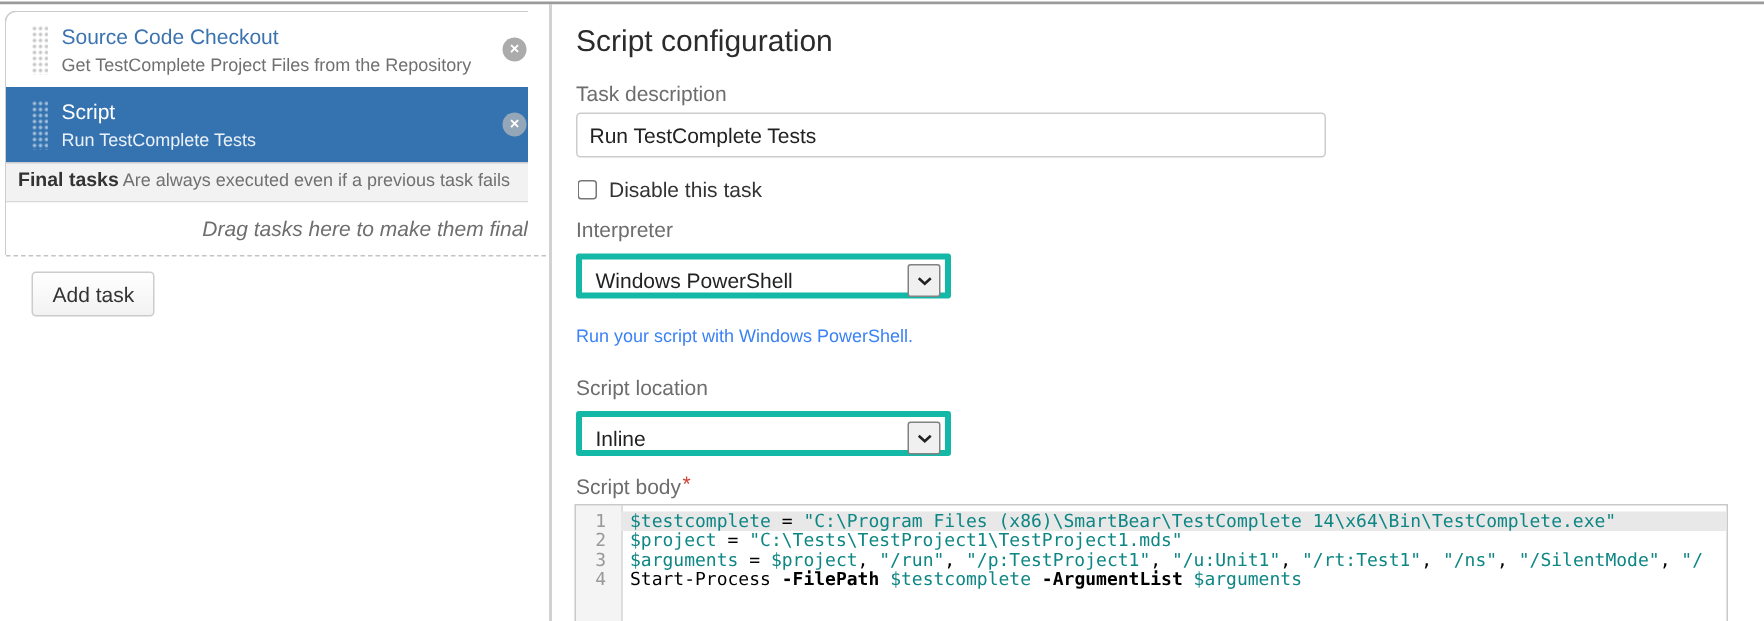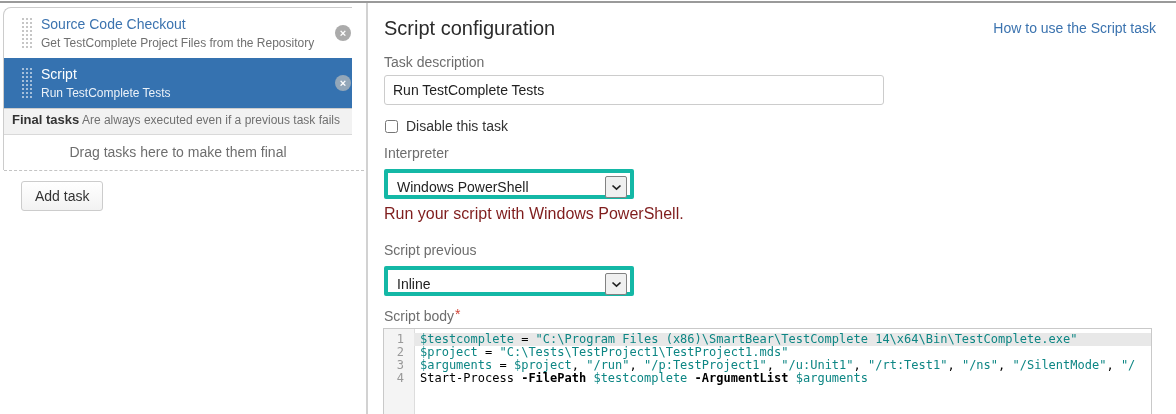--- a/index.html
+++ b/index.html
@@ -20,21 +20,21 @@
   .drag-dots { position:absolute; left:17px; top:9px; width:11px; height:33px;
     background-image:radial-gradient(#c6c6c6 1px, transparent 1.2px); background-size:4px 4px; }
   .task-item.selected .drag-dots { background-image:radial-gradient(rgba(255,255,255,.55) 1px, transparent 1.2px); }
   .close-btn { position:absolute; right:1px; top:50%; margin-top:-8px; width:16px; height:16px;
     border-radius:50%; background:#ababab; color:#fff; font-size:11px; font-weight:bold;
     line-height:16px; text-align:center; cursor:pointer; }
   .task-item.selected .close-btn { background:#93a7b9; }
   .final-bar { background:#f2f2f2; border-top:1px solid #ccc; border-bottom:1px solid #d9d9d9;
     padding:3px 8px; font-size:12px; color:#707070; height:27px; white-space:nowrap; }
   .final-bar b { font-size:13px; color:#333; }
-  .drop-zone { height:35px; line-height:35px; text-align:center; 
+  .drop-zone { height:35px; line-height:35px; text-align:right; font-style:italic;
     font-size:14px; color:#6e6e6e; background:#fff; }
   .dash-sep { margin-left:4px; width:360px; border-top:1px dashed #c4c4c4; }
   .aui-btn { display:inline-block; margin:10px 0 0 21px; padding:6px 13px; font-size:14px; color:#333;
     background:linear-gradient(#fff,#f2f2f2); border:1px solid #ccc; border-radius:3px; cursor:pointer; }
 
   .v-divider { position:absolute; top:3px; bottom:0; left:366px; width:2px; background:#d2d2d2; }
 
   
   .main { position:absolute; top:3px; left:368px; right:0; bottom:0; padding:13px 20px 0 16px; background:#fff; }
   .hdr { display:flex; justify-content:space-between; align-items:flex-start;gap:33px; }
@@ -44,21 +44,21 @@
   .req { color:#d04437; position:relative; top:-2px; margin-left:1px; }
   .text-input { margin-top:4px; width:500px; height:30px; border:1px solid #ccc; border-radius:3px;
     padding:0 8px; font-size:14px; color:#222; font-family:inherit; background:#fff; }
   .chk-row { margin-top:13px; display:flex; align-items:center; font-size:14px; color:#333; }
   .chk-row input { width:13px; height:13px; margin:0 8px 0 1px; cursor:pointer; }
   .sel-box { margin-top:7px; position:relative; width:250px; height:30px; border:4px solid #14b8a6;
     border-radius:2px; background:#fff; font-size:14px; color:#222; line-height:28px;
     padding:0 30px 0 9px; cursor:pointer; }
   .sel-arrow { position:absolute; right:3px; top:3px; width:22px; height:22px; background:#f0f0f0;
     border:1px solid #828282; border-radius:2px; display:flex; align-items:center; justify-content:center; }
-  .f-help { margin-top:6px; font-size:16px; color:#7f1d1d; }
+  .f-help { margin-top:18px; font-size:12px; color:#3b82f6; }
   .gap-lg { margin-top:19px; }
 
   
   .editor { margin:3px 0 0 -1px; width:769px; height:110px; border:1px solid #c9c9c9;
     background:linear-gradient(to right, #f4f4f4 30px, #ddd 30px, #ddd 31px, #fff 31px);
     font-family:"DejaVu Sans Mono","Liberation Mono",monospace; font-size:12px;
     overflow:hidden; padding-top:4px; cursor:text; }
   .cm-row { display:flex; line-height:13px; height:13px; }
   .cm-gut { width:30px; flex:0 0 30px; text-align:right; padding-right:10px; color:#999; }
   .cm-code { flex:1; white-space:pre; padding-left:6px; color:#000; }
@@ -97,21 +97,20 @@
   <div class="dash-sep"></div>
 
   <span class="aui-btn">Add task</span>
 </div>
 
 <div class="v-divider"></div>
 
 <div class="main">
   <div class="hdr">
     <h2>Script configuration</h2>
-    <a>How to use the Script task</a>
   </div>
 
   <div class="f-label">Task description</div>
   <input class="text-input" type="text" value="Run TestComplete Tests" style="">
 
   <div class="chk-row">
     <input type="checkbox" style="">
     <span>Disable this task</span>
   </div>
 
@@ -119,21 +118,21 @@
   <div class="sel-box">
     <span>Windows PowerShell</span>
     <span class="sel-arrow">
       <svg width="11" height="7" viewBox="0 0 11 7">
           <path d="M1.5 1.5 L5.5 5.2 L9.5 1.5" stroke="#222" stroke-width="1.7" fill="none"></path>
         </svg>
     </span>
   </div>
   <div class="f-help">Run your script with Windows PowerShell.</div>
 
-  <div class="f-label gap-lg">Script previous</div>
+  <div class="f-label gap-lg">Script location</div>
   <div class="sel-box">
     <span>Inline</span>
     <span class="sel-arrow">
       <svg width="11" height="7" viewBox="0 0 11 7">
           <path d="M1.5 1.5 L5.5 5.2 L9.5 1.5" stroke="#222" stroke-width="1.7" fill="none"></path>
         </svg>
     </span>
   </div>
 
   <div class="f-label" style="margin-top:12px"><span>Script body</span><span class="req">*</span></div>

